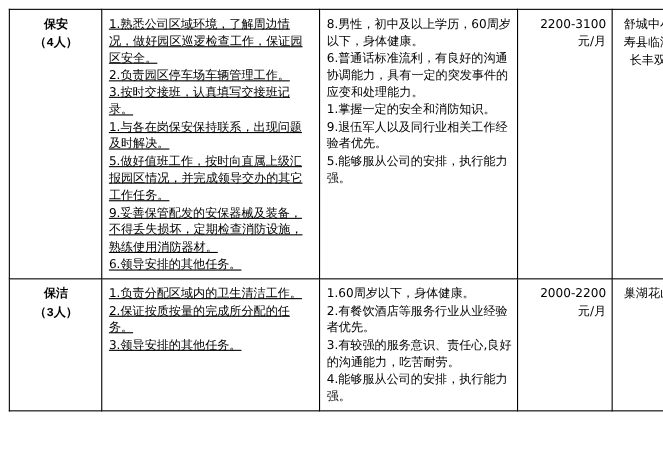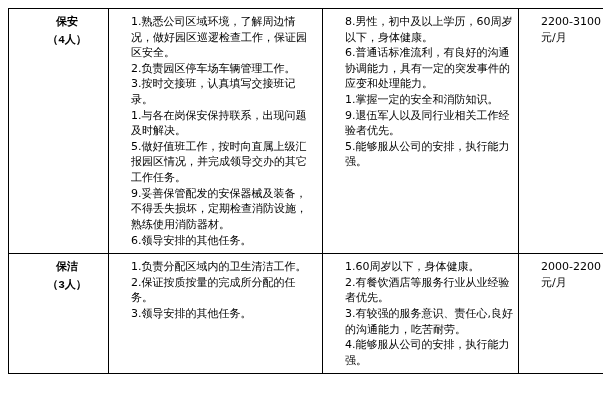--- a/index.html
+++ b/index.html
@@ -22,39 +22,40 @@
     padding: 8px 10px 8px 8px;
   }
   table.job-table {
     border-collapse: collapse;
     width: 585px;
     table-layout: fixed;
   }
   table.job-table td {
     border: 1px solid #000000;
     vertical-align: top;
-    padding: 5px 5px 5px 22px;
+    padding: 5px 5px 5px 6px;
     font-size: 11px;
     line-height: 1.42;
   }
   td.col-post {
     width: 72px;
     text-align: center;
     vertical-align: middle;
     padding: 4px 2px;
   }
   td.col-duty {
     width: 186px;
+    text-decoration: underline;
   }
   td.col-req {
     width: 168px;
   }
   td.col-salary {
     width: 74px;
-    text-align: left;
+    text-align: right;
     vertical-align: middle;
     padding: 4px 3px;
   }
   td.col-place {
     width: 85px;
     text-align: center;
     vertical-align: middle;
     padding: 4px 4px;
   }
   .post-name {

